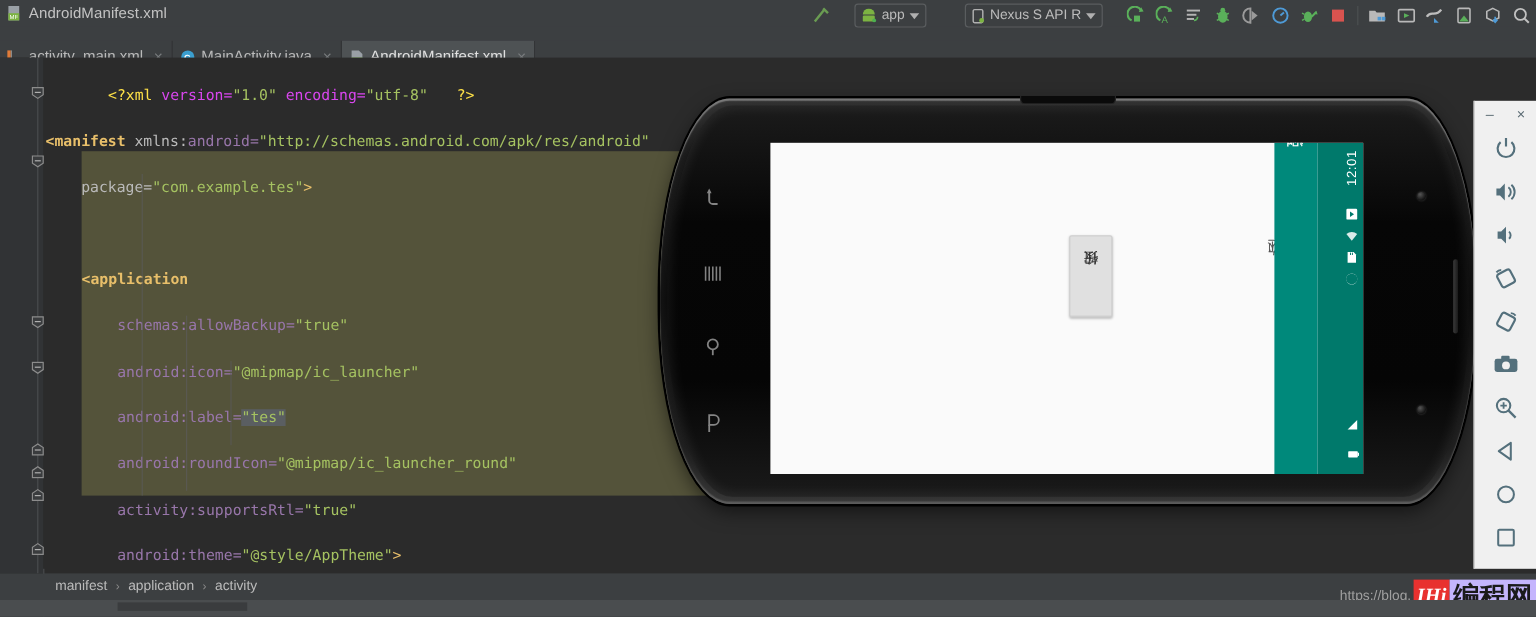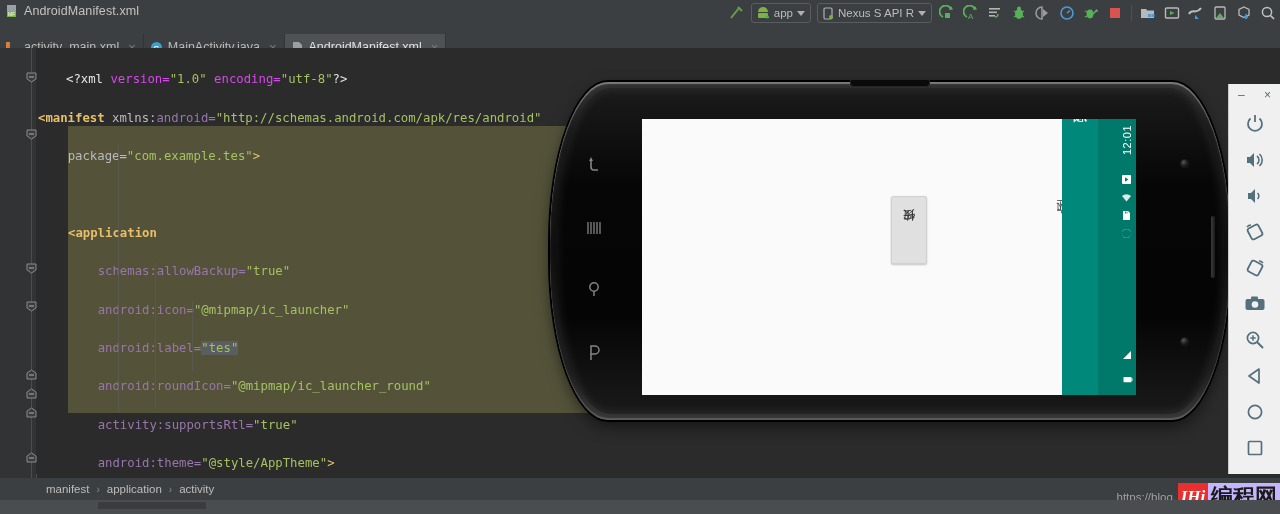--- a/index.html
+++ b/index.html
@@ -39,21 +39,21 @@
     width: 24px; height: 24px; display: flex;
     align-items: center; justify-content: center;
     flex: none;
   }
   .tb-sep {
     width: 1px; height: 16px; background: #4d5052; margin: 0 4px; flex: none;
   }
   .combo {
     height: 20px; border: 1px solid #5a5d5f; border-radius: 3px;
     display: flex; align-items: center; gap: 4px;
-    padding: 0 5px 0 4px; margin: 0 3px;
+    padding: 0 5px 0 4px; margin: 0 16px;
     background: #3c3f41; flex: none;
   }
   .combo .lbl { font-size: 11.5px; color: #bbbbbb; white-space: nowrap; }
   .caret { width: 0; height: 0; border-left: 4px solid transparent;
            border-right: 4px solid transparent; border-top: 5px solid #b0b0b0; }
 
   
   .tabs {
     position: absolute; left: 0; top: 22px; width: 1280px; height: 26px;
     background: #3c3f41; display: flex; align-items: stretch; margin-top: 12px;
@@ -103,21 +103,21 @@
   .indentguide {
     position: absolute; width: 1px; background: #5b5b5b; opacity:.7;
   }
   .cline { position: relative; }
   .tag      { color: #e8bf6a; }
   .tagname  { color: #e8bf6a; font-weight: bold; }
   .attr     { color: #bababa; }
   .ns       { color: #9876aa; }
   .attrname { color: #d946ef; }
   .valstr   { color: #a5c261; }
-  .proc     { color: #e5e5e5; }
+  .proc     { color: #fde047; margin-left: 24px; }
   .sel      { background: #5a5e61; }
 
   
   .emu-wrap {
     position: absolute; left: 550px; top: 74px;
     width: 690px; height: 350px;
     pointer-events: none;
   }
   .phone {
     position: absolute; left: 0px; top: 8px;

